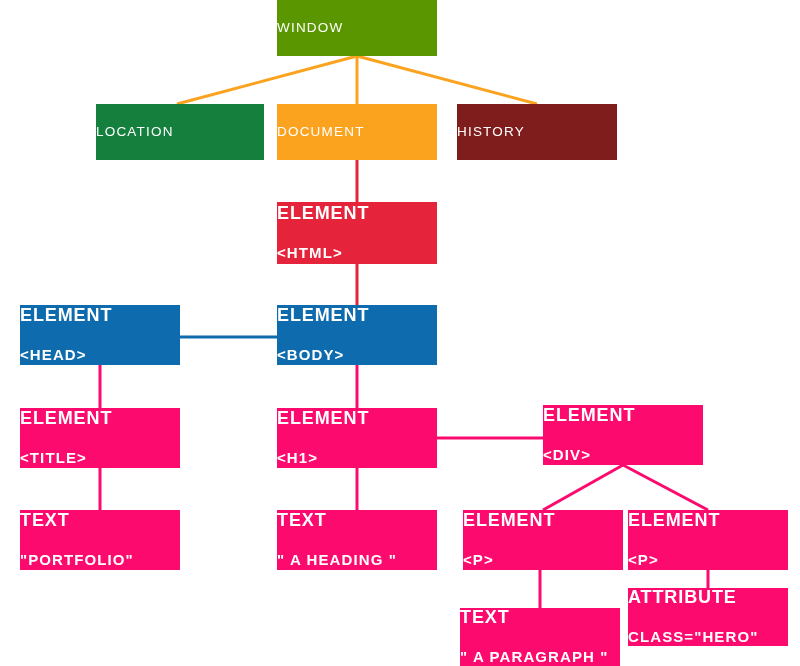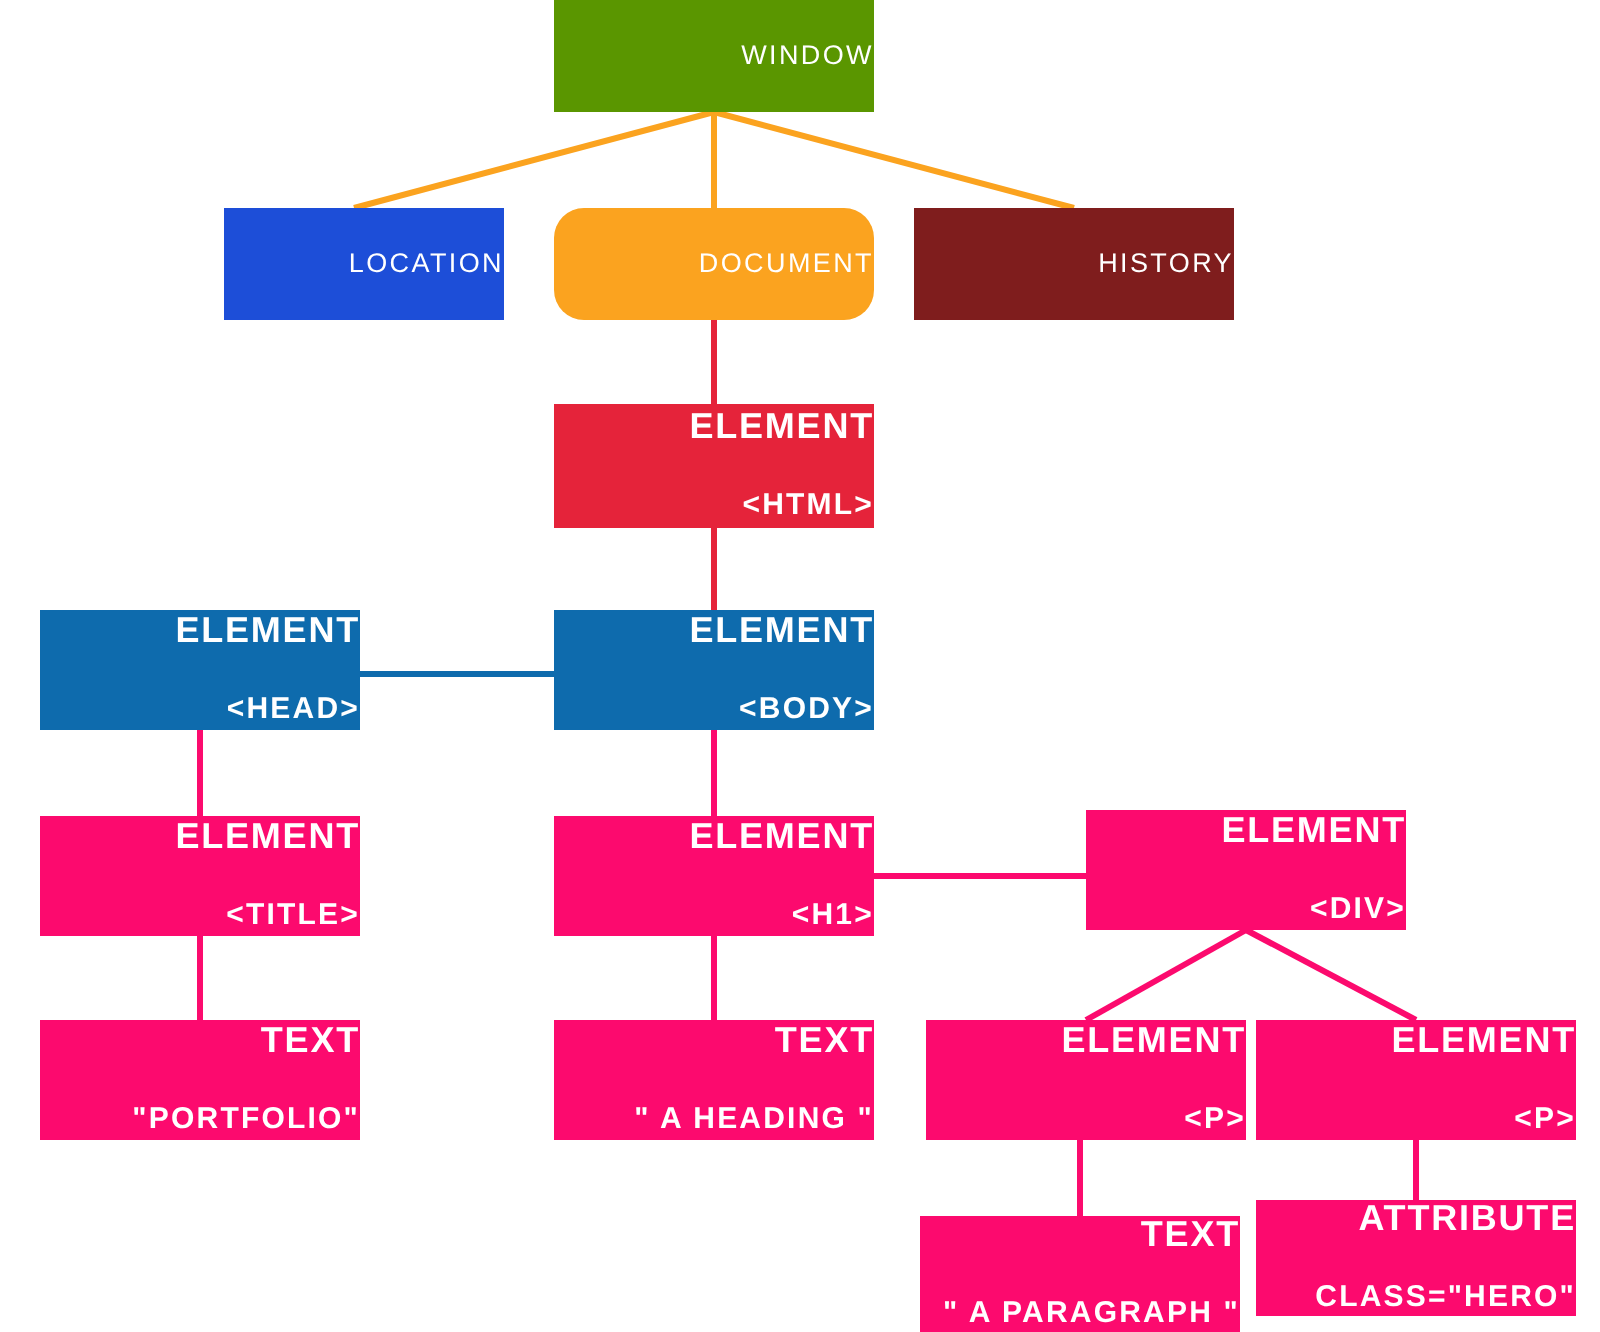--- a/index.html
+++ b/index.html
@@ -21,21 +21,21 @@
     top: 0;
     width: 800px;
     height: 666px;
     pointer-events: none;
   }
   .node {
     position: absolute;
     box-sizing: border-box;
     display: flex;
     flex-direction: column;
-    align-items: flex-end;
+    align-items: flex-start;
     justify-content: center;
     color: #ffffff;
     text-align: center;
     letter-spacing: 0.6px;
   }
   .node .kind {
     font-size: 18px;
     font-weight: bold;
     letter-spacing: 0.9px;
     line-height: 1.1;
@@ -71,24 +71,24 @@
       <polyline points="357,468 357,510" fill="none" stroke="#fc0a6e" stroke-width="3"></polyline>
       <polyline points="623,465 543,510" fill="none" stroke="#fc0a6e" stroke-width="3"></polyline>
       <polyline points="623,465 708,510" fill="none" stroke="#fc0a6e" stroke-width="3"></polyline>
       <polyline points="540,570 540,608" fill="none" stroke="#fc0a6e" stroke-width="3"></polyline>
       <polyline points="708,570 708,608" fill="none" stroke="#fc0a6e" stroke-width="3"></polyline>
     </svg>
   <div id="nodes">
       <div class="node single" style="left: 277px; top: 0px; width: 160px; height: 56px; background: rgb(90, 150, 0);">
         <div class="kind">WINDOW</div>
       </div>
-      <div class="node single" style="left: 112px; top: 104px; width: 140px; height: 56px; background: #1d4ed8;">
+      <div class="node single" style="left: 96px; top: 104px; width: 168px; height: 56px; background: #15803d;">
         <div class="kind">LOCATION</div>
       </div>
-      <div class="node single" style="left: 277px; top: 104px; width: 160px; height: 56px; background: rgb(251, 163, 31); border-radius: 15px;">
+      <div class="node single" style="left: 277px; top: 104px; width: 160px; height: 56px; background: rgb(251, 163, 31);">
         <div class="kind">DOCUMENT</div>
       </div>
       <div class="node single" style="left: 457px; top: 104px; width: 160px; height: 56px; background: #7f1d1d;">
         <div class="kind">HISTORY</div>
       </div>
       <div class="node" style="left: 277px; top: 202px; width: 160px; height: 62px; background: rgb(229, 35, 58);">
         <div class="kind">ELEMENT</div>
         <div class="tag">&lt;HTML&gt;</div>
       </div>
       <div class="node" style="left: 20px; top: 305px; width: 160px; height: 60px; background: rgb(14, 107, 173);">
@@ -124,18 +124,18 @@
         <div class="tag">&lt;P&gt;</div>
       </div>
       <div class="node" style="left: 628px; top: 510px; width: 160px; height: 60px; background: rgb(252, 10, 110);">
         <div class="kind">ELEMENT</div>
         <div class="tag">&lt;P&gt;</div>
       </div>
       <div class="node" style="left: 460px; top: 608px; width: 160px; height: 58px; background: rgb(252, 10, 110);">
         <div class="kind">TEXT</div>
         <div class="tag">" A PARAGRAPH "</div>
       </div>
-      <div class="node" style="left: 628px; top: 600px; width: 160px; height: 58px; background: rgb(252, 10, 110);">
+      <div class="node" style="left: 628px; top: 588px; width: 160px; height: 58px; background: rgb(252, 10, 110);">
         <div class="kind">ATTRIBUTE</div>
         <div class="tag">CLASS="HERO"</div>
       </div>
     </div>
 </div>
 
 </body></html>

